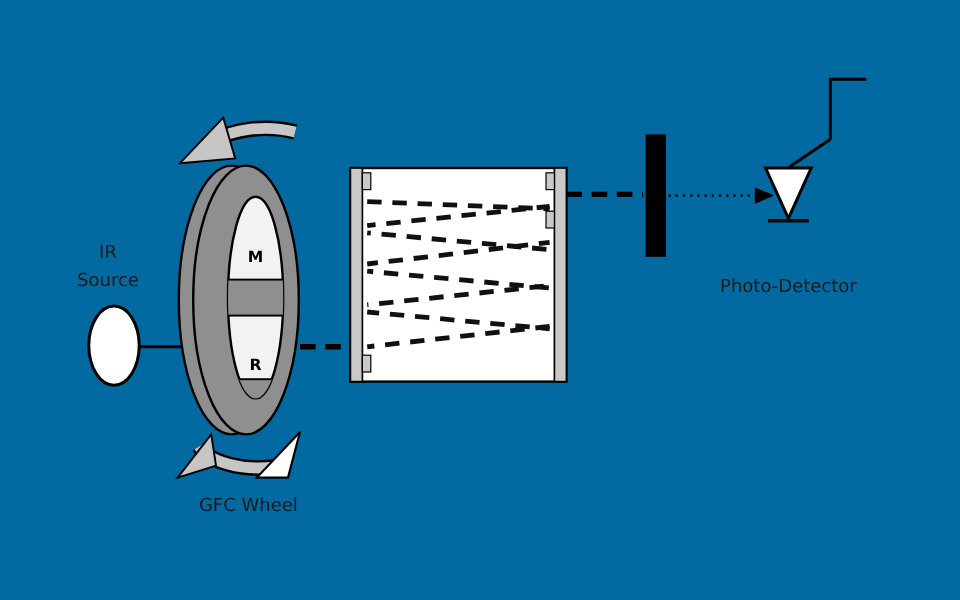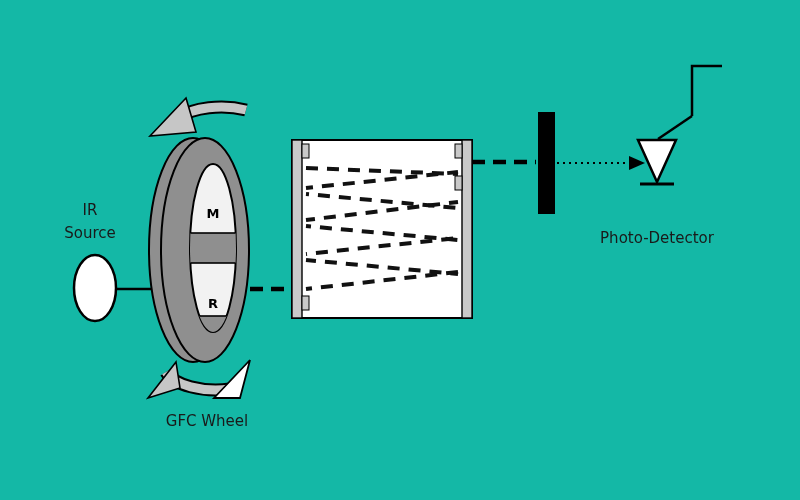--- a/index.html
+++ b/index.html
@@ -8,21 +8,21 @@
     background: #ffffff;
     width: 800px;
     height: 500px;
     overflow: hidden;
     font-family: "DejaVu Sans", "Liberation Sans", sans-serif;
   }
   .canvas {
     position: relative;
     width: 800px;
     height: 500px;
-    background: #14b8a6;
+    background: #0369a1;
   }
   svg { display: block; }
   text {
     font-family: "DejaVu Sans", "Liberation Sans", sans-serif;
     fill: #1a1a1a;
   }
   .label { font-size: 15px; }
   .wheel-letter { font-size: 13px; font-weight: bold; fill: #000000; }
 </style>
 </head>

